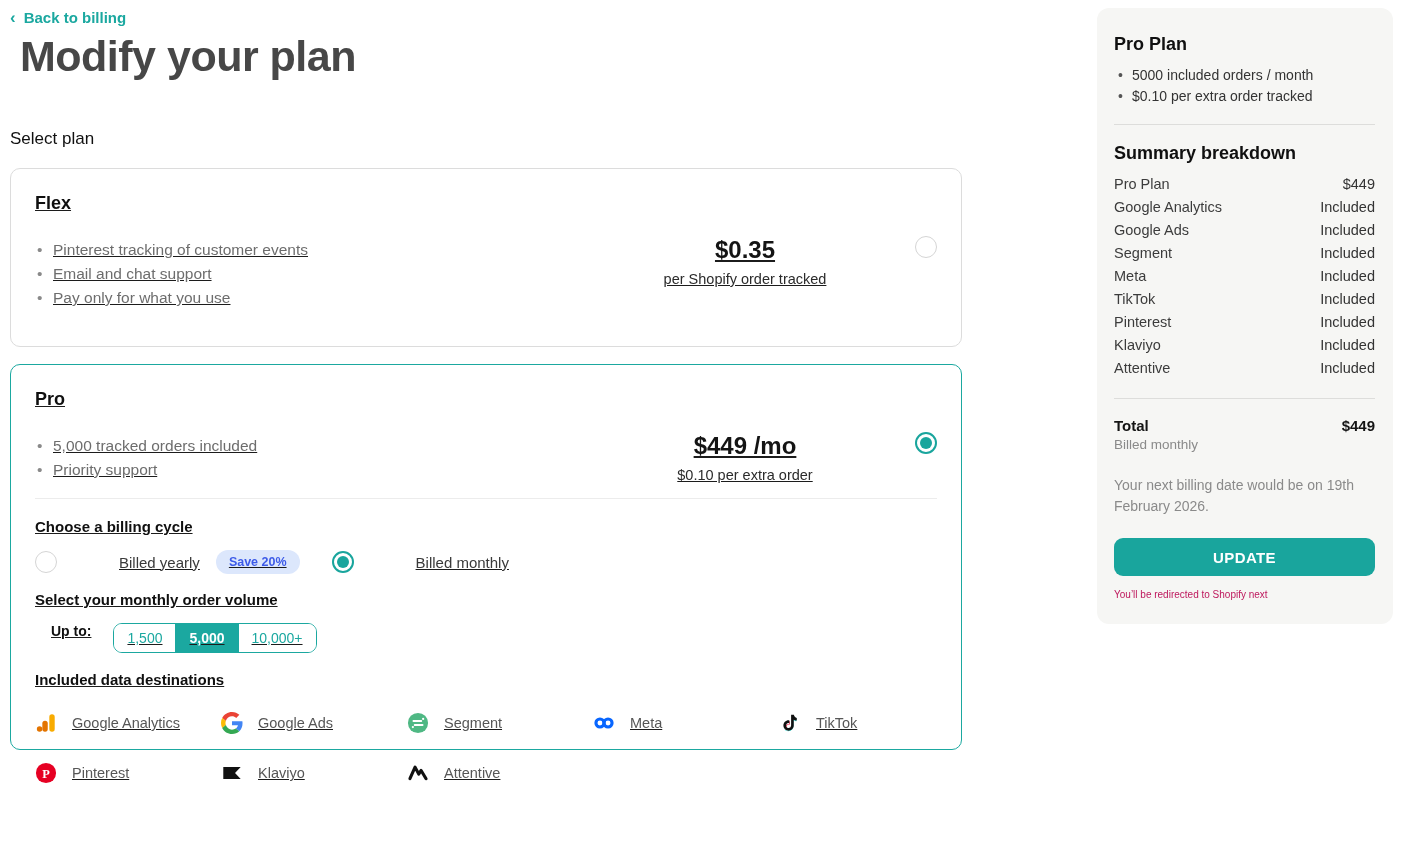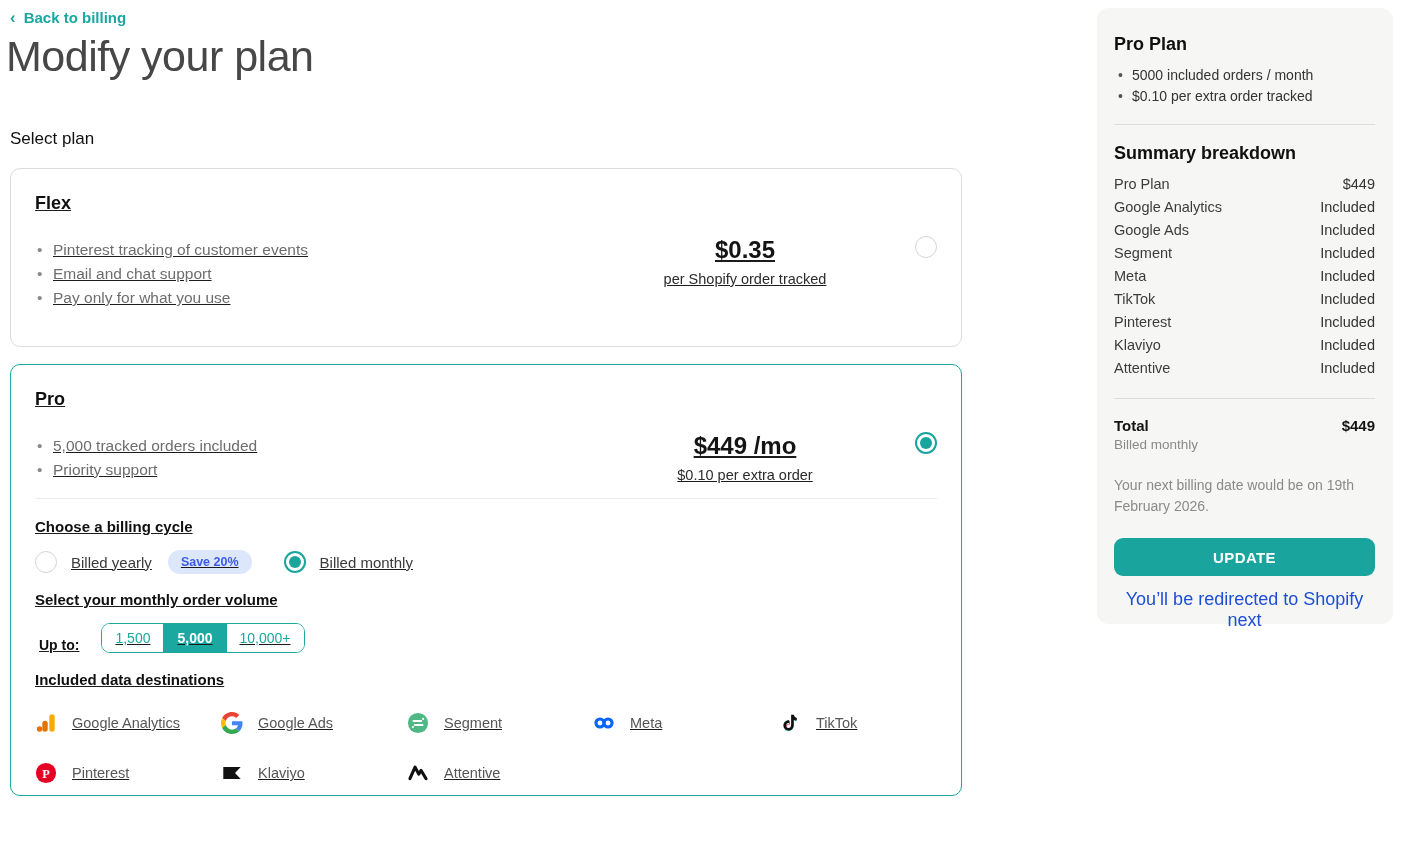--- a/index.html
+++ b/index.html
@@ -4,55 +4,55 @@
 <style>
   * { margin:0; padding:0; box-sizing:border-box; }
   html,body { width:1403px; height:847px; background:#fff; overflow:hidden;
     font-family:"Liberation Sans", sans-serif; color:#1c1c1c; }
   .page { position:relative; width:1403px; height:847px; }
 
   
   .back-link { position:absolute; left:10px; top:9px; display:flex; align-items:center;
     gap:8px; color:#1BA8A0; font-size:15px; font-weight:700; text-decoration:none; cursor:pointer; }
   .back-link .chev { font-size:17px; line-height:1; font-weight:700; }
-  .page-title { position:absolute; left:6px; top:32px; font-size:43px; font-weight:400;
+  .page-title { position:absolute; left:20px; top:32px; font-size:43px; font-weight:700;
     color:#474747; letter-spacing:-0.5px; }
   .section-label { position:absolute; left:10px; top:129px; font-size:17px; font-weight:400; color:#101010; }
 
   
   .plan-card { position:absolute; left:10px; width:952px; background:#fff;
     border:1px solid #dcdcdc; border-radius:10px; padding:24px;text-decoration:underline; }
   .flex-card { top:168px; height:179px; }
-  .pro-card  { top:364px; height:432px; border:1.5px solid #1BA8A0; }
+  .pro-card  { top:364px; height:386px; border:1.5px solid #1BA8A0; }
   .plan-name { font-size:18px; font-weight:800; color:#101010; margin-bottom:22px; }
   .plan-row { display:flex; align-items:flex-start; }
   .features { list-style:none; flex:1; margin-top:2px; }
   .features li { position:relative; padding-left:18px; font-size:15.5px; color:#6d6d6d;
     line-height:24px; }
   .features li::before { content:"•"; position:absolute; left:2px; color:#8a8a8a; }
   .price-block { width:230px; text-align:center; margin-right:55px; }
   .price { font-size:24px; font-weight:800; color:#141414; }
   .price-caption { font-size:14.5px; color:#2b2b2b; margin-top:7px; }
 
   .radio { width:22px; height:22px; border-radius:50%; border:1.5px solid #d5d5d5;
     background:#fff; display:inline-block; flex:none; cursor:pointer; position:relative; }
   .radio.selected { border:2px solid #19A59D; }
   .radio.selected::after { content:""; position:absolute; inset:3px; border-radius:50%; background:#19A59D; }
 
   .divider { border-top:1px solid #ececec; margin:15px 0 19px 0; }
   .sub-heading { font-size:15px; font-weight:800; color:#101010; }
 
   .cycle-row { display:flex; align-items:center; margin:15px 0 17px 0; }
   .cycle-option { display:flex; align-items:center; gap:14px; cursor:pointer; }
-  .cycle-label { font-size:15px; color:#3a3a3a; }
+  .cycle-label { font-size:15px; color:#3a3a3a;margin-left:48px; }
   .save-badge { background:#DCE7FC; color:#3D5BE8; font-size:12.5px; font-weight:700;
     padding:5px 13px; border-radius:14px; margin-left:2px; }
   .cycle-gap { width:32px; }
 
-  .volume-row { display:flex; align-items:flex-end; gap:22px; margin:15px 0 18px 4px; }
+  .volume-row { display:flex; align-items:flex-start; gap:22px; margin:15px 0 18px 16px; }
   .upto { font-size:14px; font-weight:700; color:#101010; }
   .segmented { display:flex; border:1.5px solid #1BA8A0; border-radius:9px; overflow:hidden; background:#fff; }
   .segmented button { border:none; background:#fff; color:#1BA8A0; font-size:14px;
     font-family:inherit; padding:5px 13px; cursor:pointer; line-height:18px; }
   .segmented button + button { border-left:1.5px solid #1BA8A0; }
   .segmented button.selected { background:#1BA8A0; color:#fff; font-weight:700; }
 
   .dest-grid { display:grid; grid-template-columns:repeat(5, 186px); grid-auto-rows:50px;
     align-items:center; margin-top:10px; }
   .dest { display:flex; align-items:center; gap:15px; }
@@ -71,21 +71,21 @@
   .sb-divider { border-top:1px solid #dddddb; margin:18px 0; }
   .sb-heading { font-size:18px; font-weight:800; color:#101010; margin-bottom:9px; }
   .sb-row { display:flex; justify-content:space-between; font-size:14.5px; line-height:23px; color:#3c3c3c; }
   .sb-row .val { color:#333; }
   .total-row { display:flex; justify-content:space-between; font-size:15px; font-weight:800; color:#141414; }
   .total-sub { font-size:13.5px; color:#8a8a8a; margin-top:3px; }
   .billing-note { font-size:14px; color:#8a8a8a; line-height:21px; margin-top:23px; width:250px; }
   .update-btn { display:block; width:100%; height:38px; margin-top:21px; border:none;
     border-radius:9px; background:#19A59D; color:#fff; font-family:inherit; font-size:15px;
     font-weight:800; letter-spacing:0.4px; cursor:pointer; }
-  .redirect-note { font-size:18px; color:#1d4ed8; margin-top:13px;text-align:center; }
+  .redirect-note { font-size:10px; color:#be185d; margin-top:13px; }
 </style>
 </head>
 <body>
 
 <div class="page">
 
   <a class="back-link">
     <span class="chev">‹</span>
     <span>Back to billing</span>
   </a>

